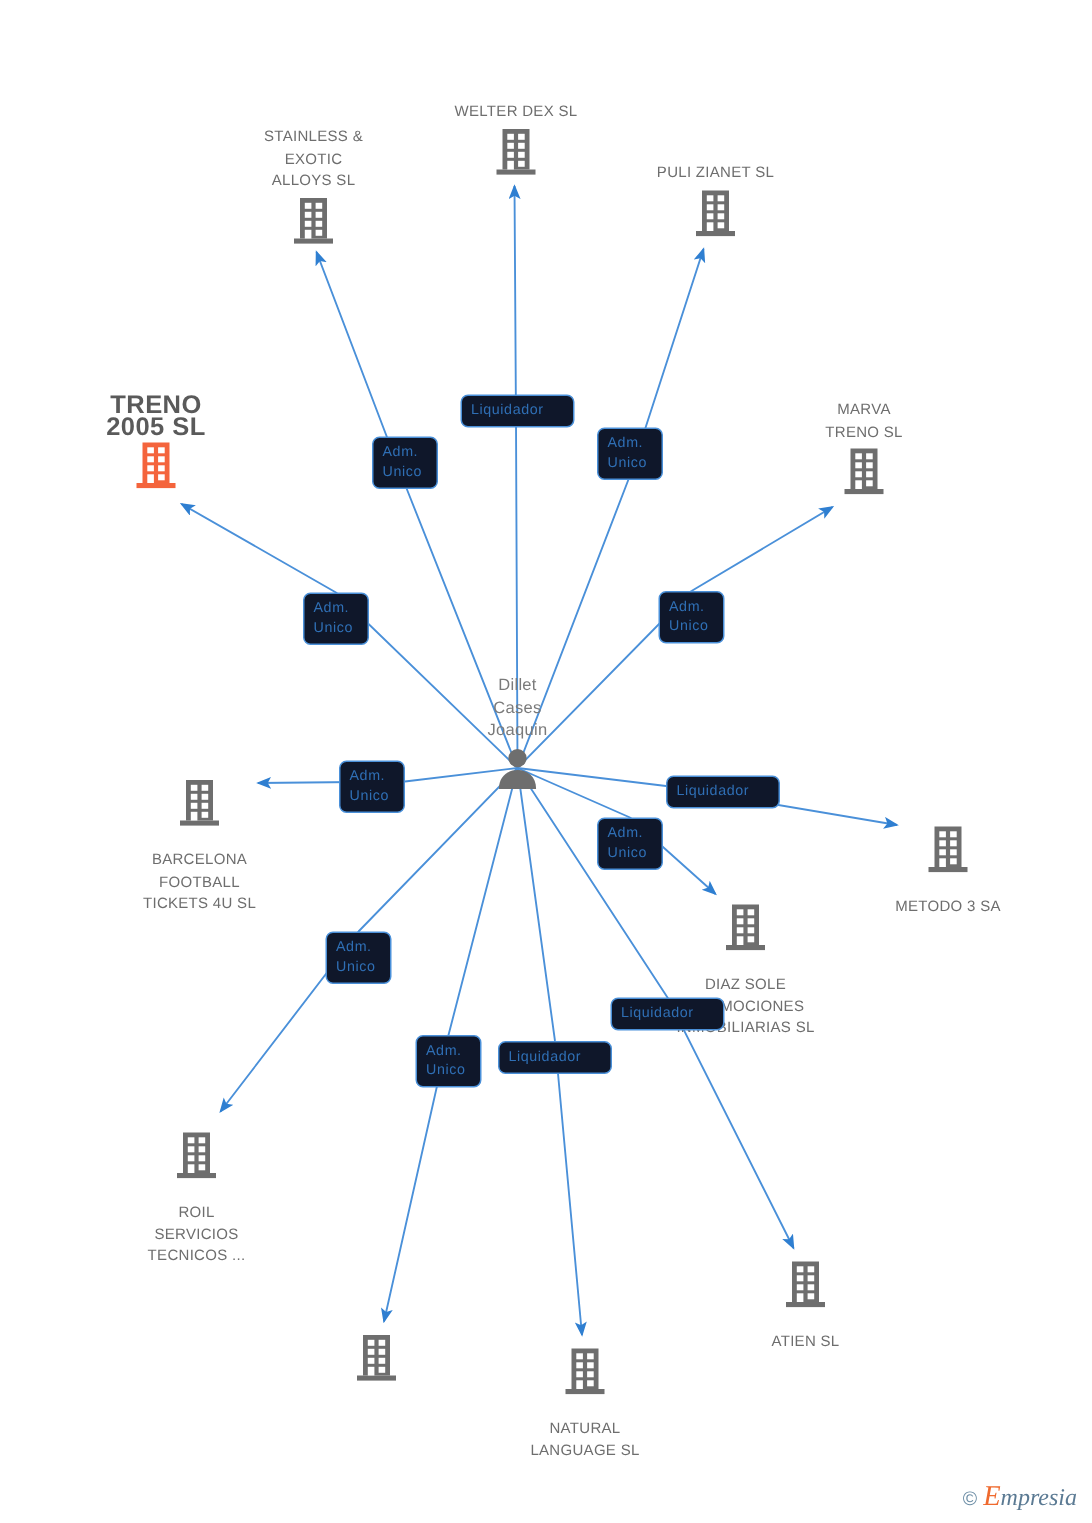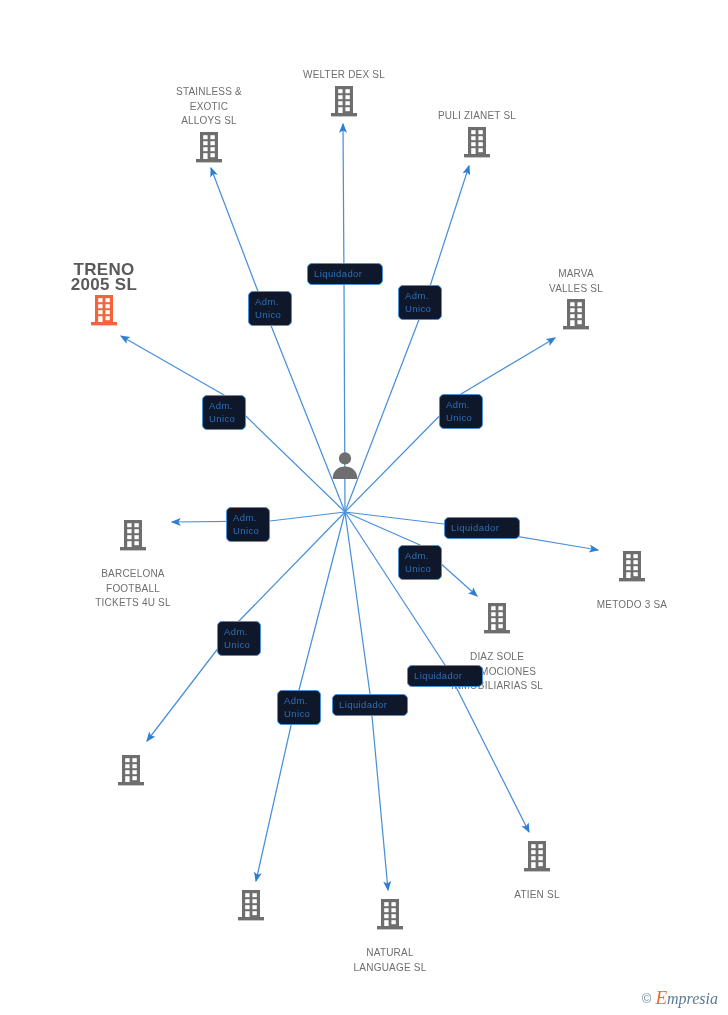--- a/index.html
+++ b/index.html
@@ -126,21 +126,21 @@
           <rect x="9.2" y="10.2" width="4.4" height="4.0" fill="#fff"></rect>
           <rect x="16.4" y="10.2" width="4.4" height="4.0" fill="#fff"></rect>
           <rect x="9.2" y="16.2" width="4.4" height="4.0" fill="#fff"></rect>
           <rect x="16.4" y="16.2" width="4.4" height="4.0" fill="#fff"></rect>
           <rect x="9.2" y="22.2" width="4.4" height="5.8" fill="#fff"></rect>
           <rect x="16.4" y="22.2" width="4.4" height="4.0" fill="#fff"></rect>
         </svg>
       </div>
       <div class="node cap-above" style="left: 576px; top: 267px;">
         <span class="cap">MARVA
-VALLES SL</span>
+TRENO SL</span>
         <svg class="ico" width="30" height="34" viewBox="0 0 30 34">
           <rect x="6" y="1" width="18" height="27" fill="#6e6e6e"></rect>
           <rect x="2" y="28" width="26" height="3.4" fill="#6e6e6e"></rect>
           <rect x="9.2" y="4.2" width="4.4" height="4.0" fill="#fff"></rect>
           <rect x="16.4" y="4.2" width="4.4" height="4.0" fill="#fff"></rect>
           <rect x="9.2" y="10.2" width="4.4" height="4.0" fill="#fff"></rect>
           <rect x="16.4" y="10.2" width="4.4" height="4.0" fill="#fff"></rect>
           <rect x="9.2" y="16.2" width="4.4" height="4.0" fill="#fff"></rect>
           <rect x="16.4" y="16.2" width="4.4" height="4.0" fill="#fff"></rect>
           <rect x="9.2" y="22.2" width="4.4" height="5.8" fill="#fff"></rect>
@@ -218,20 +218,23 @@
           <rect x="2" y="28" width="26" height="3.4" fill="#6e6e6e"></rect>
           <rect x="9.2" y="4.2" width="4.4" height="4.0" fill="#fff"></rect>
           <rect x="16.4" y="4.2" width="4.4" height="4.0" fill="#fff"></rect>
           <rect x="9.2" y="10.2" width="4.4" height="4.0" fill="#fff"></rect>
           <rect x="16.4" y="10.2" width="4.4" height="4.0" fill="#fff"></rect>
           <rect x="9.2" y="16.2" width="4.4" height="4.0" fill="#fff"></rect>
           <rect x="16.4" y="16.2" width="4.4" height="4.0" fill="#fff"></rect>
           <rect x="9.2" y="22.2" width="4.4" height="5.8" fill="#fff"></rect>
           <rect x="16.4" y="22.2" width="4.4" height="4.0" fill="#fff"></rect>
         </svg>
+        <span class="cap">ROIL
+SERVICIOS
+TECNICOS ...</span>
       </div>
       <div class="node cap-below" style="left: 537px; top: 840px;">
         <svg class="ico" width="30" height="34" viewBox="0 0 30 34">
           <rect x="6" y="1" width="18" height="27" fill="#6e6e6e"></rect>
           <rect x="2" y="28" width="26" height="3.4" fill="#6e6e6e"></rect>
           <rect x="9.2" y="4.2" width="4.4" height="4.0" fill="#fff"></rect>
           <rect x="16.4" y="4.2" width="4.4" height="4.0" fill="#fff"></rect>
           <rect x="9.2" y="10.2" width="4.4" height="4.0" fill="#fff"></rect>
           <rect x="16.4" y="10.2" width="4.4" height="4.0" fill="#fff"></rect>
           <rect x="9.2" y="16.2" width="4.4" height="4.0" fill="#fff"></rect>
@@ -265,20 +268,23 @@
           <rect x="16.4" y="10.2" width="4.4" height="4.0" fill="#fff"></rect>
           <rect x="9.2" y="16.2" width="4.4" height="4.0" fill="#fff"></rect>
           <rect x="16.4" y="16.2" width="4.4" height="4.0" fill="#fff"></rect>
           <rect x="9.2" y="22.2" width="4.4" height="5.8" fill="#fff"></rect>
           <rect x="16.4" y="22.2" width="4.4" height="4.0" fill="#fff"></rect>
         </svg>
         <span class="cap">NATURAL
 LANGUAGE SL</span>
       </div>
       <div class="node person cap-above" style="left: 345px; top: 450px;">
+        <span class="cap">Dillet
+Cases
+Joaquin</span>
         <svg class="ico" width="30" height="30" viewBox="0 0 30 30">
           <circle cx="15" cy="8.4" r="6.1" fill="#6e6e6e"></circle>
           <path d="M2.6,29 C2.6,20.6 8.2,16.4 15,16.4 C21.8,16.4 27.4,20.6 27.4,29 Z" fill="#6e6e6e"></path>
         </svg>
       </div>
     </div>
   <div id="chip-layer">
       <div class="chip" style="left: 307px; top: 263px; width: 76px;">Liquidador</div>
       <div class="chip" style="left: 248px; top: 291px; width: 44px;">Adm.
 Unico</div>

